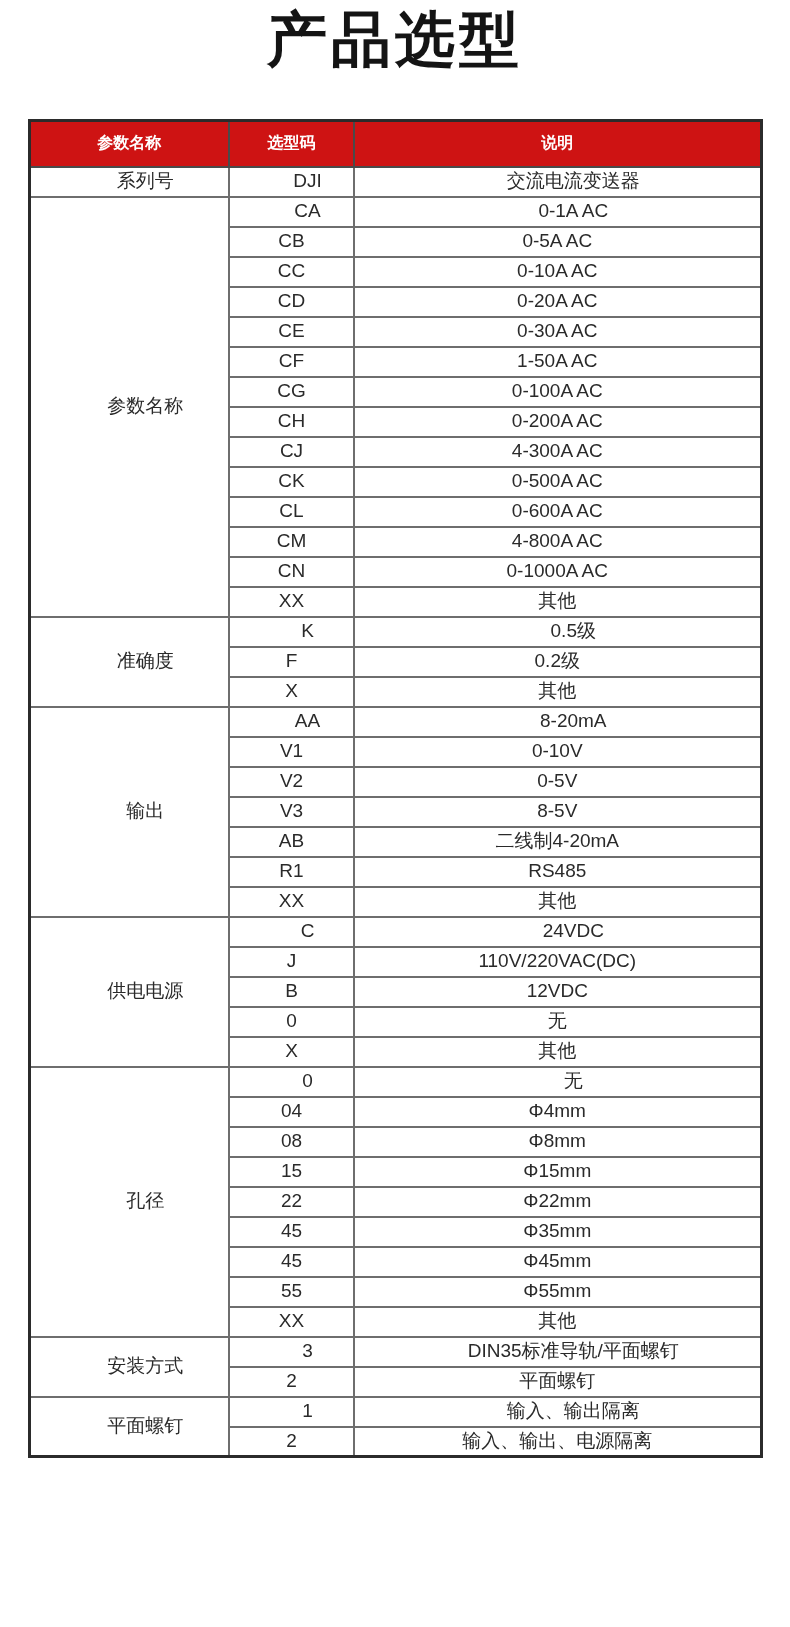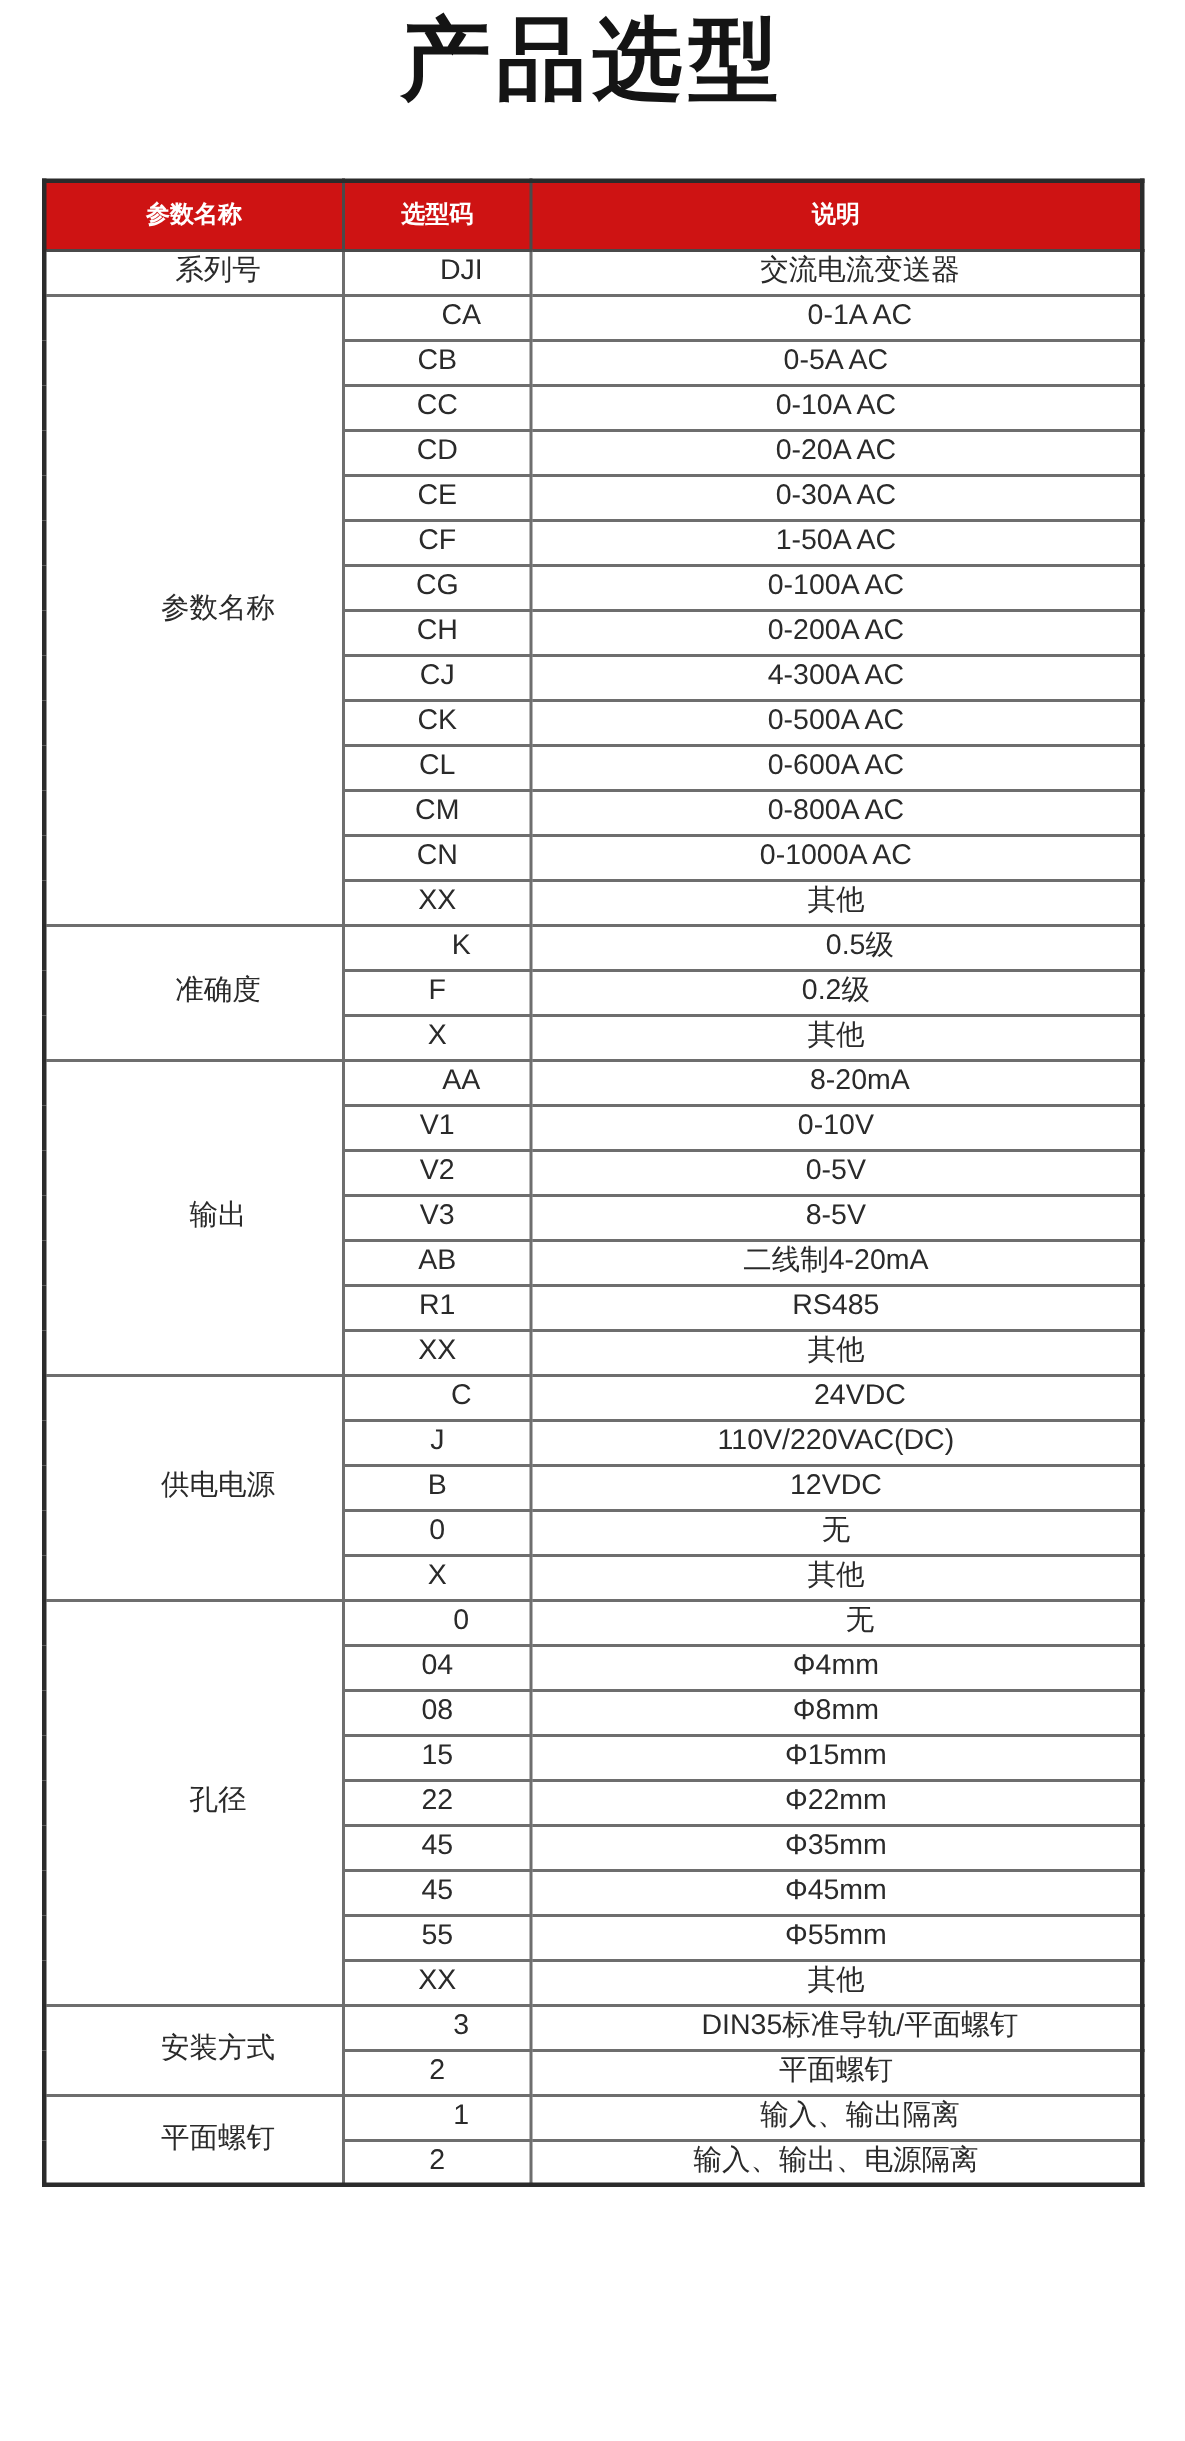--- a/index.html
+++ b/index.html
@@ -129,21 +129,21 @@
       <tr>
         <td>CK</td>
         <td>0-500A AC</td>
       </tr>
       <tr>
         <td>CL</td>
         <td>0-600A AC</td>
       </tr>
       <tr>
         <td>CM</td>
-        <td>0-800A AC</td>
+        <td>4-800A AC</td>
       </tr>
       <tr>
         <td>CN</td>
         <td>0-1000A AC</td>
       </tr>
       <tr>
         <td>XX</td>
         <td>其他</td>
       </tr>
       <tr class="group-start">

